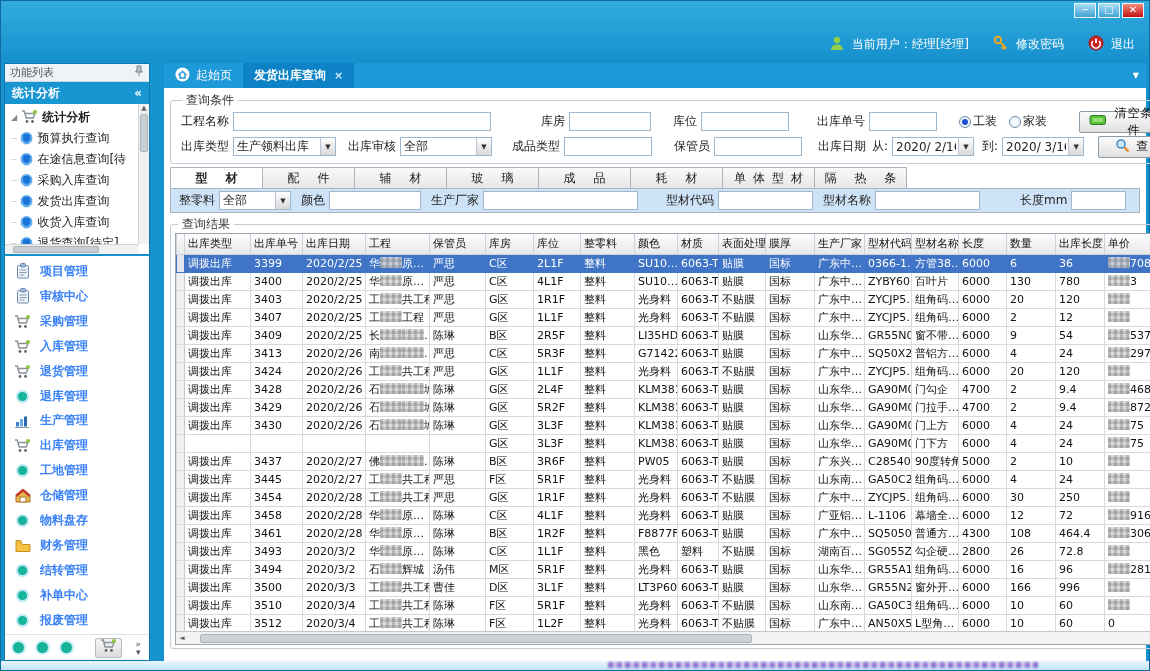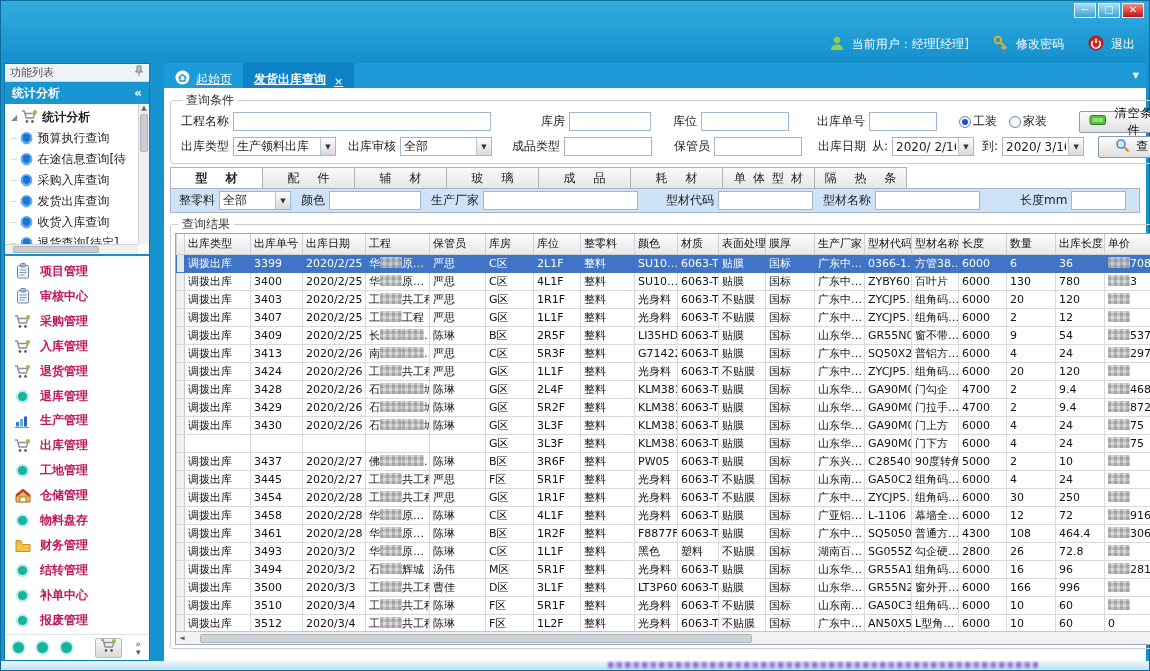--- a/index.html
+++ b/index.html
@@ -25,30 +25,30 @@
 .tree-row{display:flex;align-items:center;gap:4px;height:21px;font-size:12px;color:#222;white-space:nowrap;}
 .tree-root{font-weight:bold;}
 .expander{font-size:8px;color:#888;}
 .tree-row .dash{color:#b5c2cc;font-size:9px;}
 .dot-ico{width:13px;height:13px;border-radius:50%;background:radial-gradient(circle at 50% 45%,#1b74d8 0 4px,#5ea8ec 4px 6px,#cfe6fa 6px);flex:none;}
 .tree-vscroll{position:absolute;top:0;right:0;width:11px;height:calc(100% - 10px);background:#f1f1f1;border-left:1px solid #d3d3d3;font-size:7px;color:#667;text-align:center;}
 .tree-vthumb{margin:2px 1px;height:38px;background:#c9ced3;border:1px solid #aab2ba;border-radius:2px;}
 .tree-hscroll{position:absolute;bottom:0;left:0;height:10px;width:calc(100% - 11px);background:#f1f1f1;border-top:1px solid #d3d3d3;display:flex;align-items:center;}
 .tree-hthumb{margin-left:8px;width:65%;height:7px;background:#c9ced3;border:1px solid #aab2ba;border-radius:2px;}
 .menu{flex:1;display:flex;flex-direction:column;justify-content:space-around;padding:3px 2px 1px 9px;min-height:0;}
-.menu-item{display:flex;align-items:center;gap:9px;font-size:12px;font-weight:bold;color:#be185d;height:22px;white-space:nowrap;}
+.menu-item{display:flex;align-items:center;gap:9px;font-size:12px;font-weight:bold;color:#3b82f6;height:22px;white-space:nowrap;}
 .menu-item .ic{width:17px;height:16px;flex:none;display:flex;align-items:center;justify-content:center;}
 .side-bottom{height:26px;flex:none;border-top:1px solid #dde4ea;display:flex;align-items:center;gap:13px;padding:0 8px;}
 .tdot{width:11px;height:11px;border-radius:50%;background:#17b49a;box-shadow:0 0 0 2px #c9ecf6;}
 .side-cart-btn{width:27px;height:20px;background:linear-gradient(#f4f4f4,#dcdcdc);border:1px solid #b5bcc2;border-radius:2px;display:flex;align-items:center;justify-content:center;margin-left:auto;}
 .side-more{font-size:9px;color:#556;line-height:8px;text-align:center;}
 
 .content{flex:1;display:flex;flex-direction:column;min-width:0;min-height:0;}
 .tabbar{height:25px;flex:none;background:#1f9ad8;display:flex;color:#fff;font-size:12px;position:relative;}
-.tab{display:flex;align-items:flex-end;gap:6px;padding:0 11px;cursor:default;text-decoration:underline;}
+.tab{display:flex;align-items:center;gap:6px;padding:0 11px;cursor:default;}
 .tab.active{background:#0d82c6;font-weight:bold;}
 .tab .x{font-size:11px;color:#d6ecf8;margin-left:2px;}
 .tab-caret{position:absolute;right:7px;top:8px;font-size:8px;color:#fff;}
 .content-inner{flex:1;background:#fff;padding:4px 6px 12px;display:flex;flex-direction:column;min-height:0;}
 fieldset{border:1px solid #c6cdd4;border-radius:3px;}
 legend{font-size:12px;color:#333;padding:0 4px;margin-left:3px;}
 .query{flex:none;padding:0 8px 4px;}
 .qrow{display:flex;align-items:center;height:25px;font-size:12px;color:#222;}
 .qrow .lb{margin:0 4px 0 2px;white-space:nowrap;}
 .ti{height:19px;border:1px solid #9db8cf;background:#fff;font-size:12px;padding:0 3px;}

